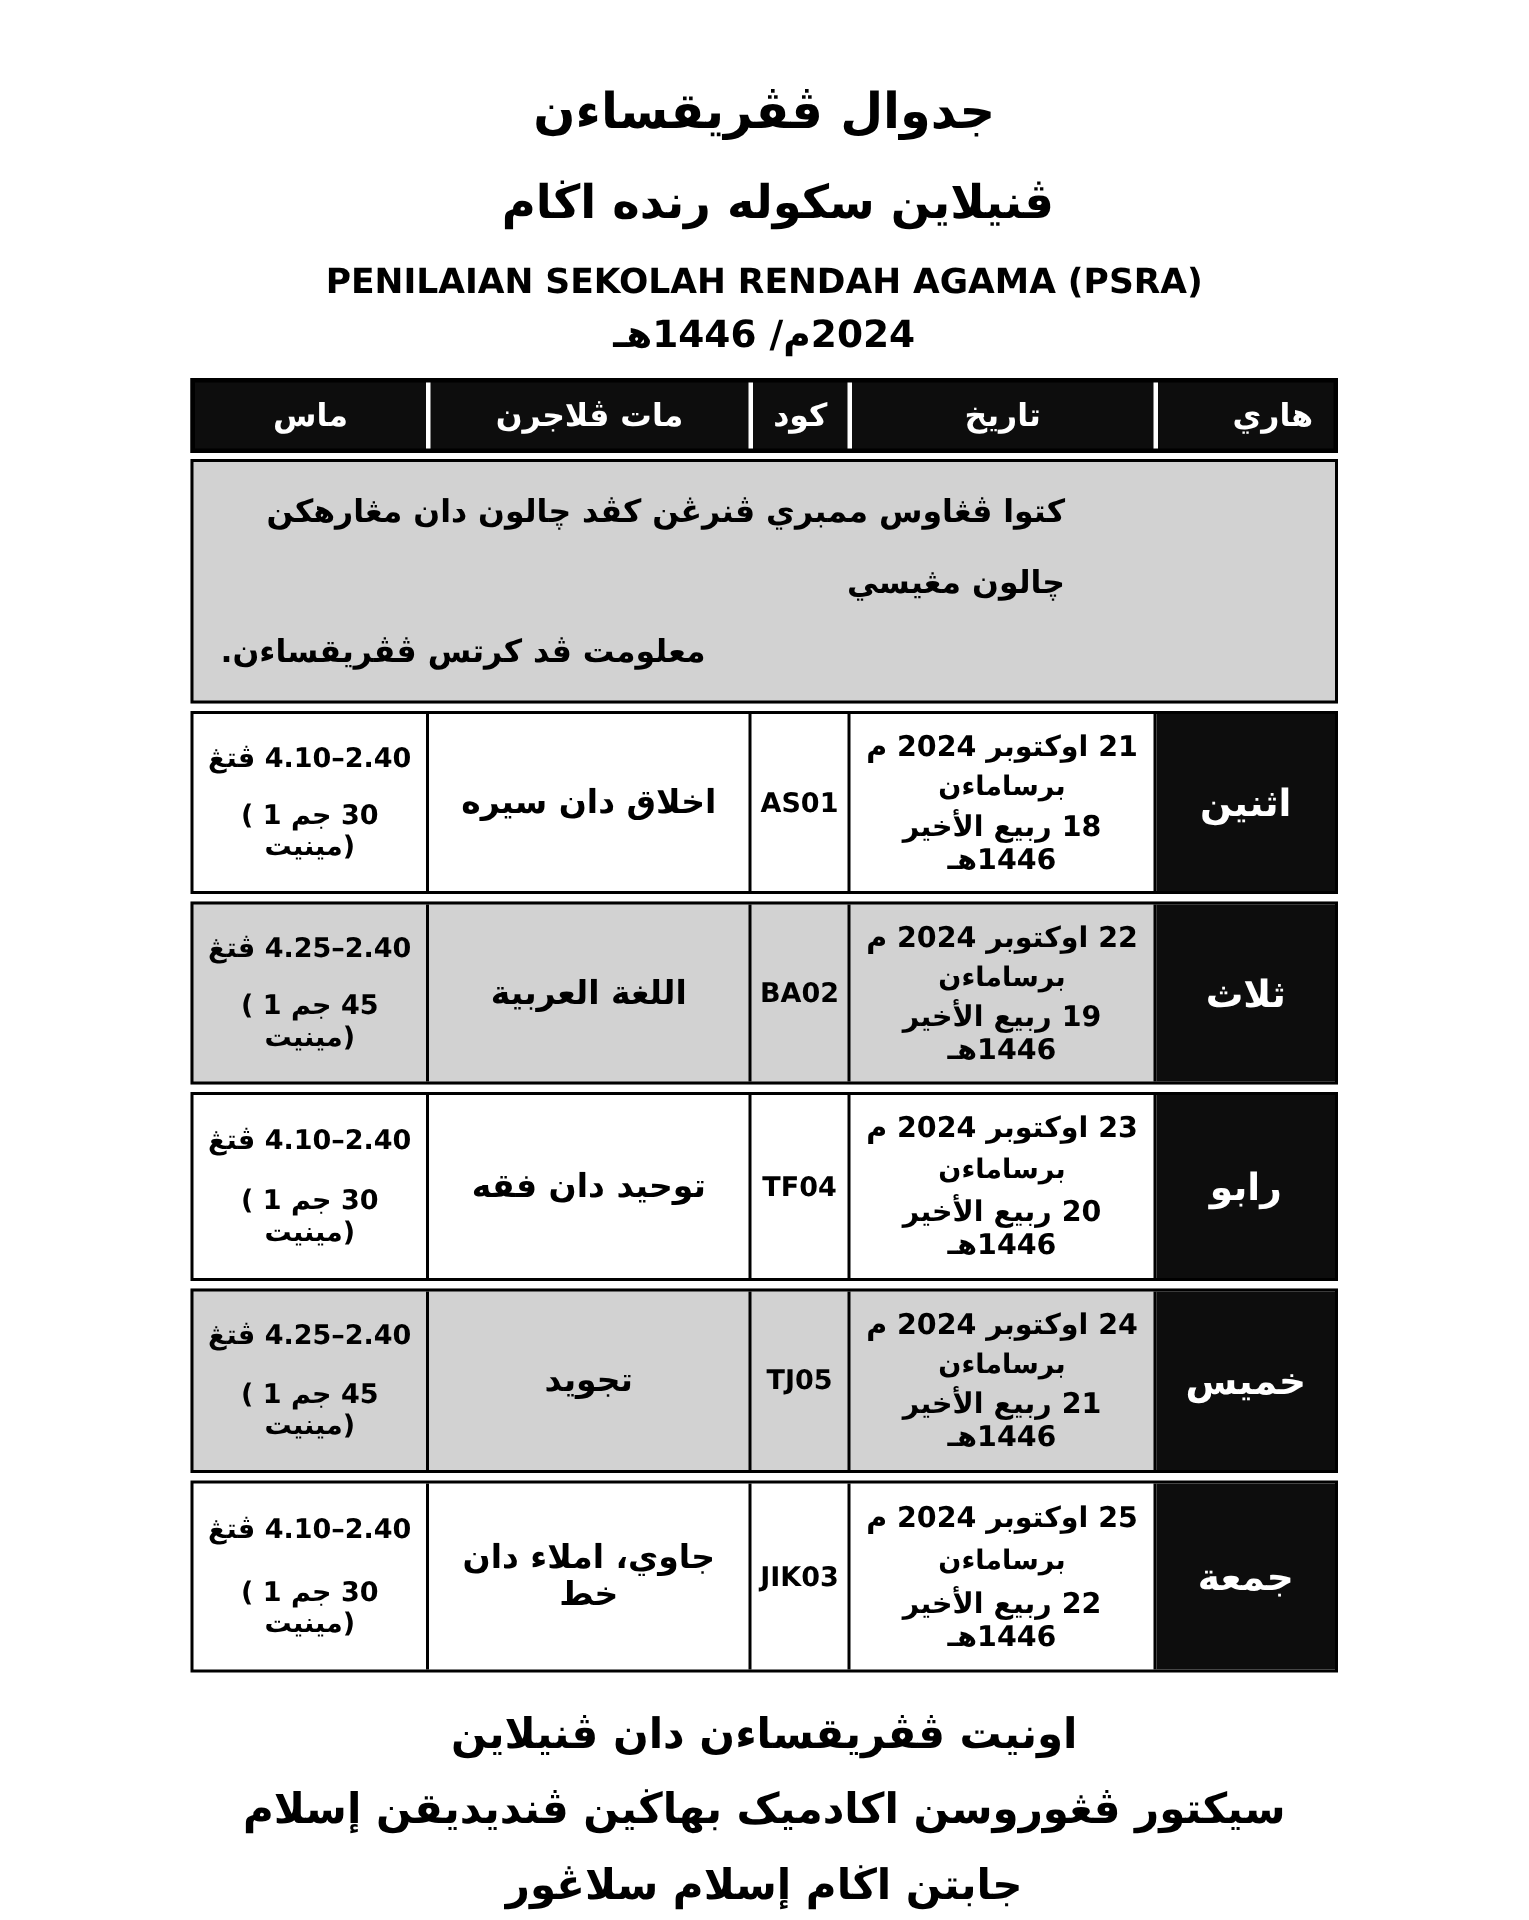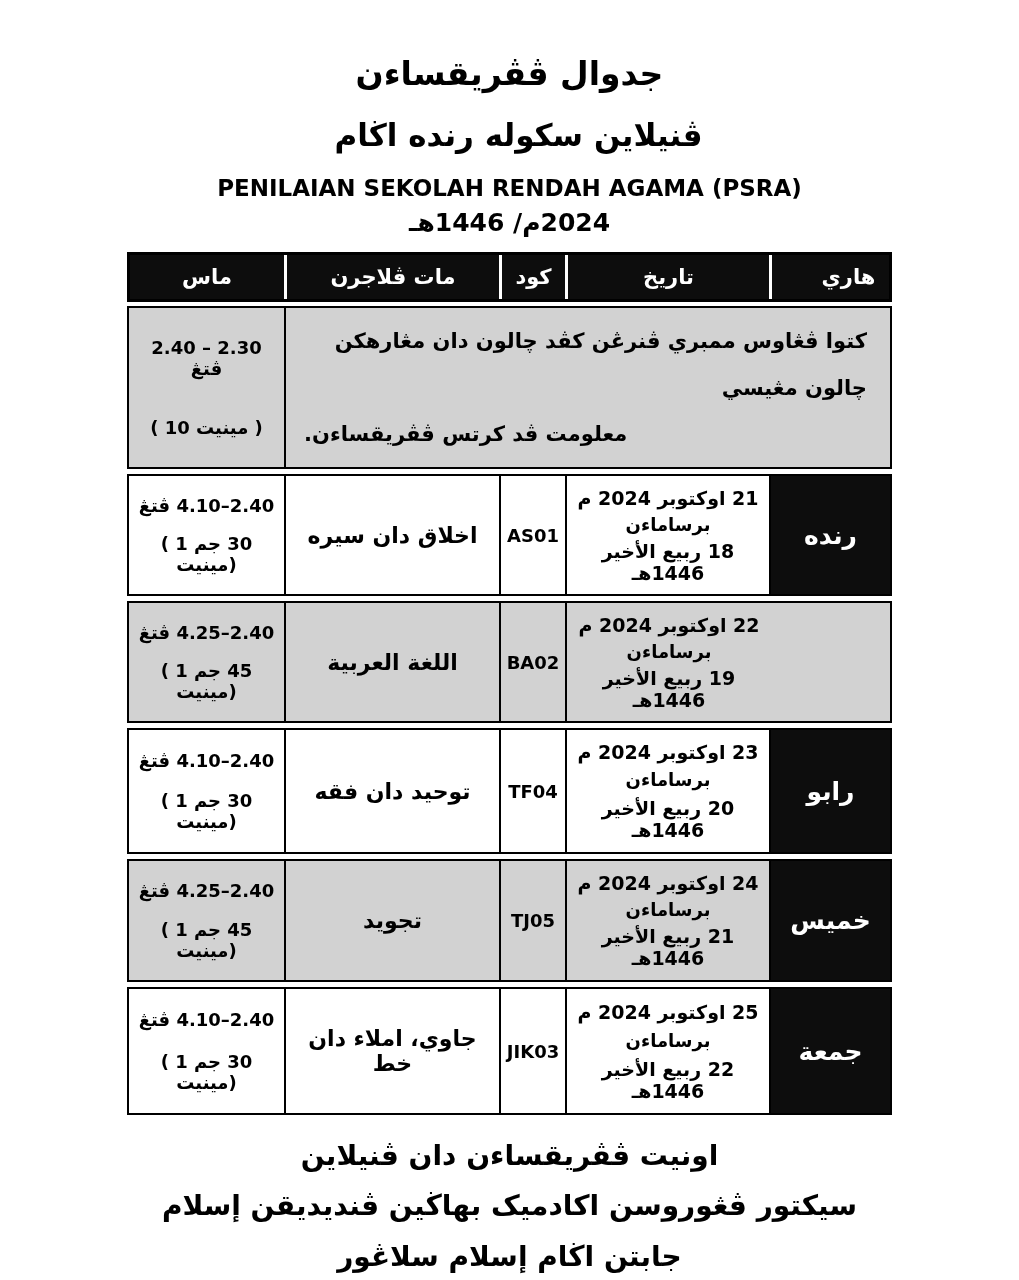--- a/index.html
+++ b/index.html
@@ -81,57 +81,54 @@
 
     <div class="t-row header-row">
       <div class="cell col-masa" dir="rtl">ماس</div>
       <div class="cell col-subj" dir="rtl">مات ڤلاجرن</div>
       <div class="cell col-kod" dir="rtl">كود</div>
       <div class="cell col-date" dir="rtl">تاريخ</div>
       <div class="cell col-hari" dir="rtl">هاري</div>
     </div>
 
     <div class="t-row shaded briefing-row">
-      <div class="cell col-masa masa-cell">
-        <div dir="rtl">2.30 – 2.40 ڤتڠ</div>
-        <div dir="ltr">( 10 مينيت )</div>
-      </div>
       <div class="cell col-wide briefing-text" dir="rtl">
         <div>كتوا ڤڠاوس ممبري ڤنرڠن كڤد چالون دان مڠارهكن چالون مڠيسي</div>
         <div>معلومت ڤد كرتس ڤڤريقساءن.</div>
       </div>
     </div>
 
     <div class="t-row r-mon">
       <div class="cell col-masa masa-cell">
         <div dir="rtl">2.40–4.10 ڤتڠ</div>
         <div dir="ltr">( 1 جم‎ 30 مينيت)</div>
       </div>
       <div class="cell col-subj subj-cell" dir="rtl">اخلاق دان سيره</div>
       <div class="cell col-kod kod-cell">AS01</div>
       <div class="cell col-date date-cell" dir="rtl">
         <div class="d1">21 اوكتوبر 2024 م</div>
         <div class="d2">برساماءن</div>
         <div class="d3">18 ربيع الأخير 1446هـ</div>
       </div>
-      <div class="cell col-hari day-cell" dir="rtl">رنده</div>
+      <div class="cell col-hari day-cell" dir="rtl">اثنين</div>
     </div>
 
     <div class="t-row shaded r-tue">
       <div class="cell col-masa masa-cell">
         <div dir="rtl">2.40–4.25 ڤتڠ</div>
         <div dir="ltr">( 1 جم‎ 45 مينيت)</div>
       </div>
       <div class="cell col-subj subj-cell" dir="rtl">اللغة العربية</div>
       <div class="cell col-kod kod-cell">BA02</div>
       <div class="cell col-date date-cell" dir="rtl">
         <div class="d1">22 اوكتوبر 2024 م</div>
         <div class="d2">برساماءن</div>
         <div class="d3">19 ربيع الأخير 1446هـ</div>
       </div>
+      <div class="cell col-hari day-cell" dir="rtl">ثلاث</div>
     </div>
 
     <div class="t-row r-wed">
       <div class="cell col-masa masa-cell">
         <div dir="rtl">2.40–4.10 ڤتڠ</div>
         <div dir="ltr">( 1 جم‎ 30 مينيت)</div>
       </div>
       <div class="cell col-subj subj-cell" dir="rtl">توحيد دان فقه</div>
       <div class="cell col-kod kod-cell">TF04</div>
       <div class="cell col-date date-cell" dir="rtl">

